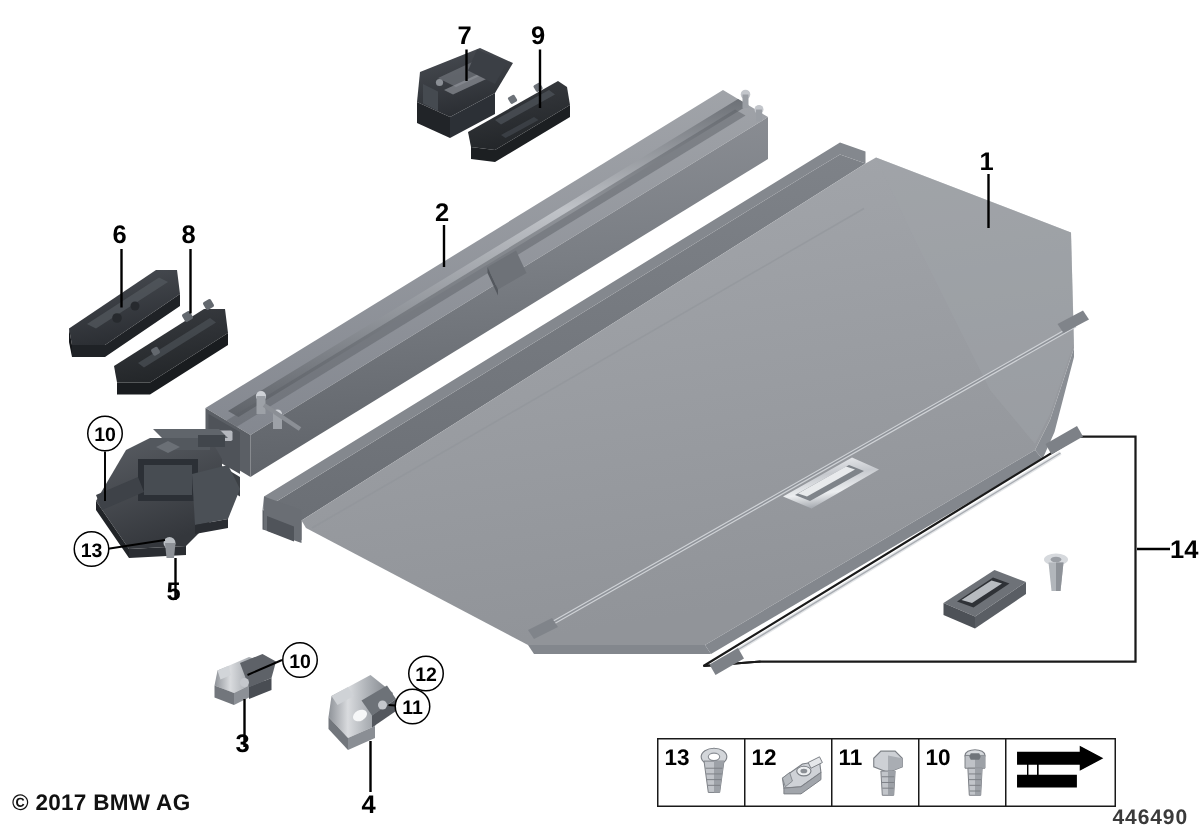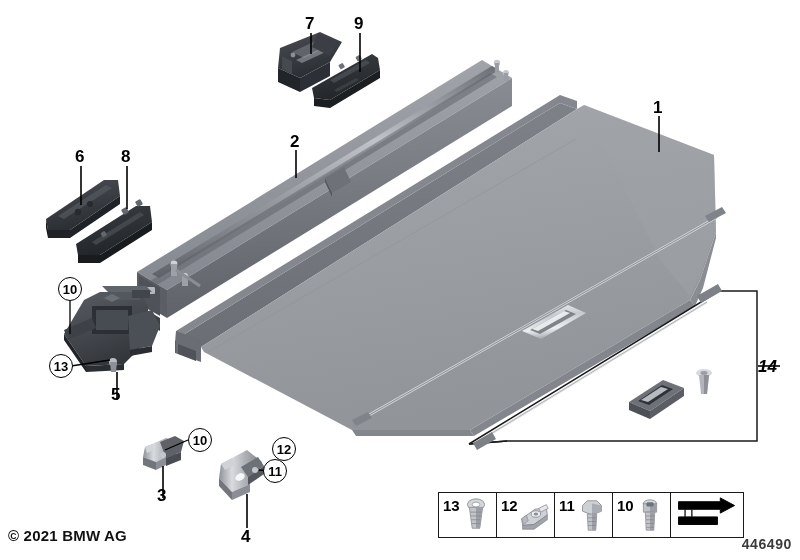--- a/index.html
+++ b/index.html
@@ -276,21 +276,21 @@
 
   <div class="num big" style="left:653px;top:99px;">1</div>
   <div class="num big" style="left:290px;top:133px;">2</div>
   <div class="num big" style="left:157px;top:487px;">3</div>
   <div class="num big" style="left:241px;top:528px;">4</div>
   <div class="num big" style="left:111px;top:386px;">5</div>
   <div class="num big" style="left:75px;top:148px;">6</div>
   <div class="num big" style="left:305px;top:15px;">7</div>
   <div class="num big" style="left:121px;top:148px;">8</div>
   <div class="num big" style="left:354px;top:15px;">9</div>
-  <div class="num big" style="left:758px;top:358px;font-style:italic;">14</div>
+  <div class="num big" style="left:780px;top:358px;">14</div>
 
   <div class="circnum" style="left:58px;top:277px;">10</div>
   <div class="circnum" style="left:49px;top:354px;">13</div>
   <div class="circnum" style="left:188px;top:428px;">10</div>
   <div class="circnum" style="left:272px;top:437px;">12</div>
   <div class="circnum" style="left:263px;top:459px;">11</div>
 
   <div class="legend">
 
     <div class="legcell">
@@ -366,16 +366,16 @@
       <span class="legicon" style="left:4px;right:4px;width:auto;">
         <svg viewBox="0 0 66 40" preserveAspectRatio="xMidYMid meet">
           <path d="M3,6 L47,6 L47,2 L62,10 L47,18 L47,14 L17,14 L17,22 L44,22 L44,30 L3,30 L3,22 L10,22 L10,14 L3,14 Z" fill="#000" stroke="#000" stroke-width="1" stroke-linejoin="miter"></path>
           <path d="M17,14 L10,14 L10,22 L17,22 Z" fill="#fff" stroke="#000" stroke-width="1"></path>
         </svg>
       </span>
     </div>
 
   </div>
 
-  <div class="copyright">© 2021 BMW AG</div>
+  <div class="copyright">© 2017 BMW AG</div>
   <div class="refno">446490</div>
 
 </div>
 
 </body></html>

